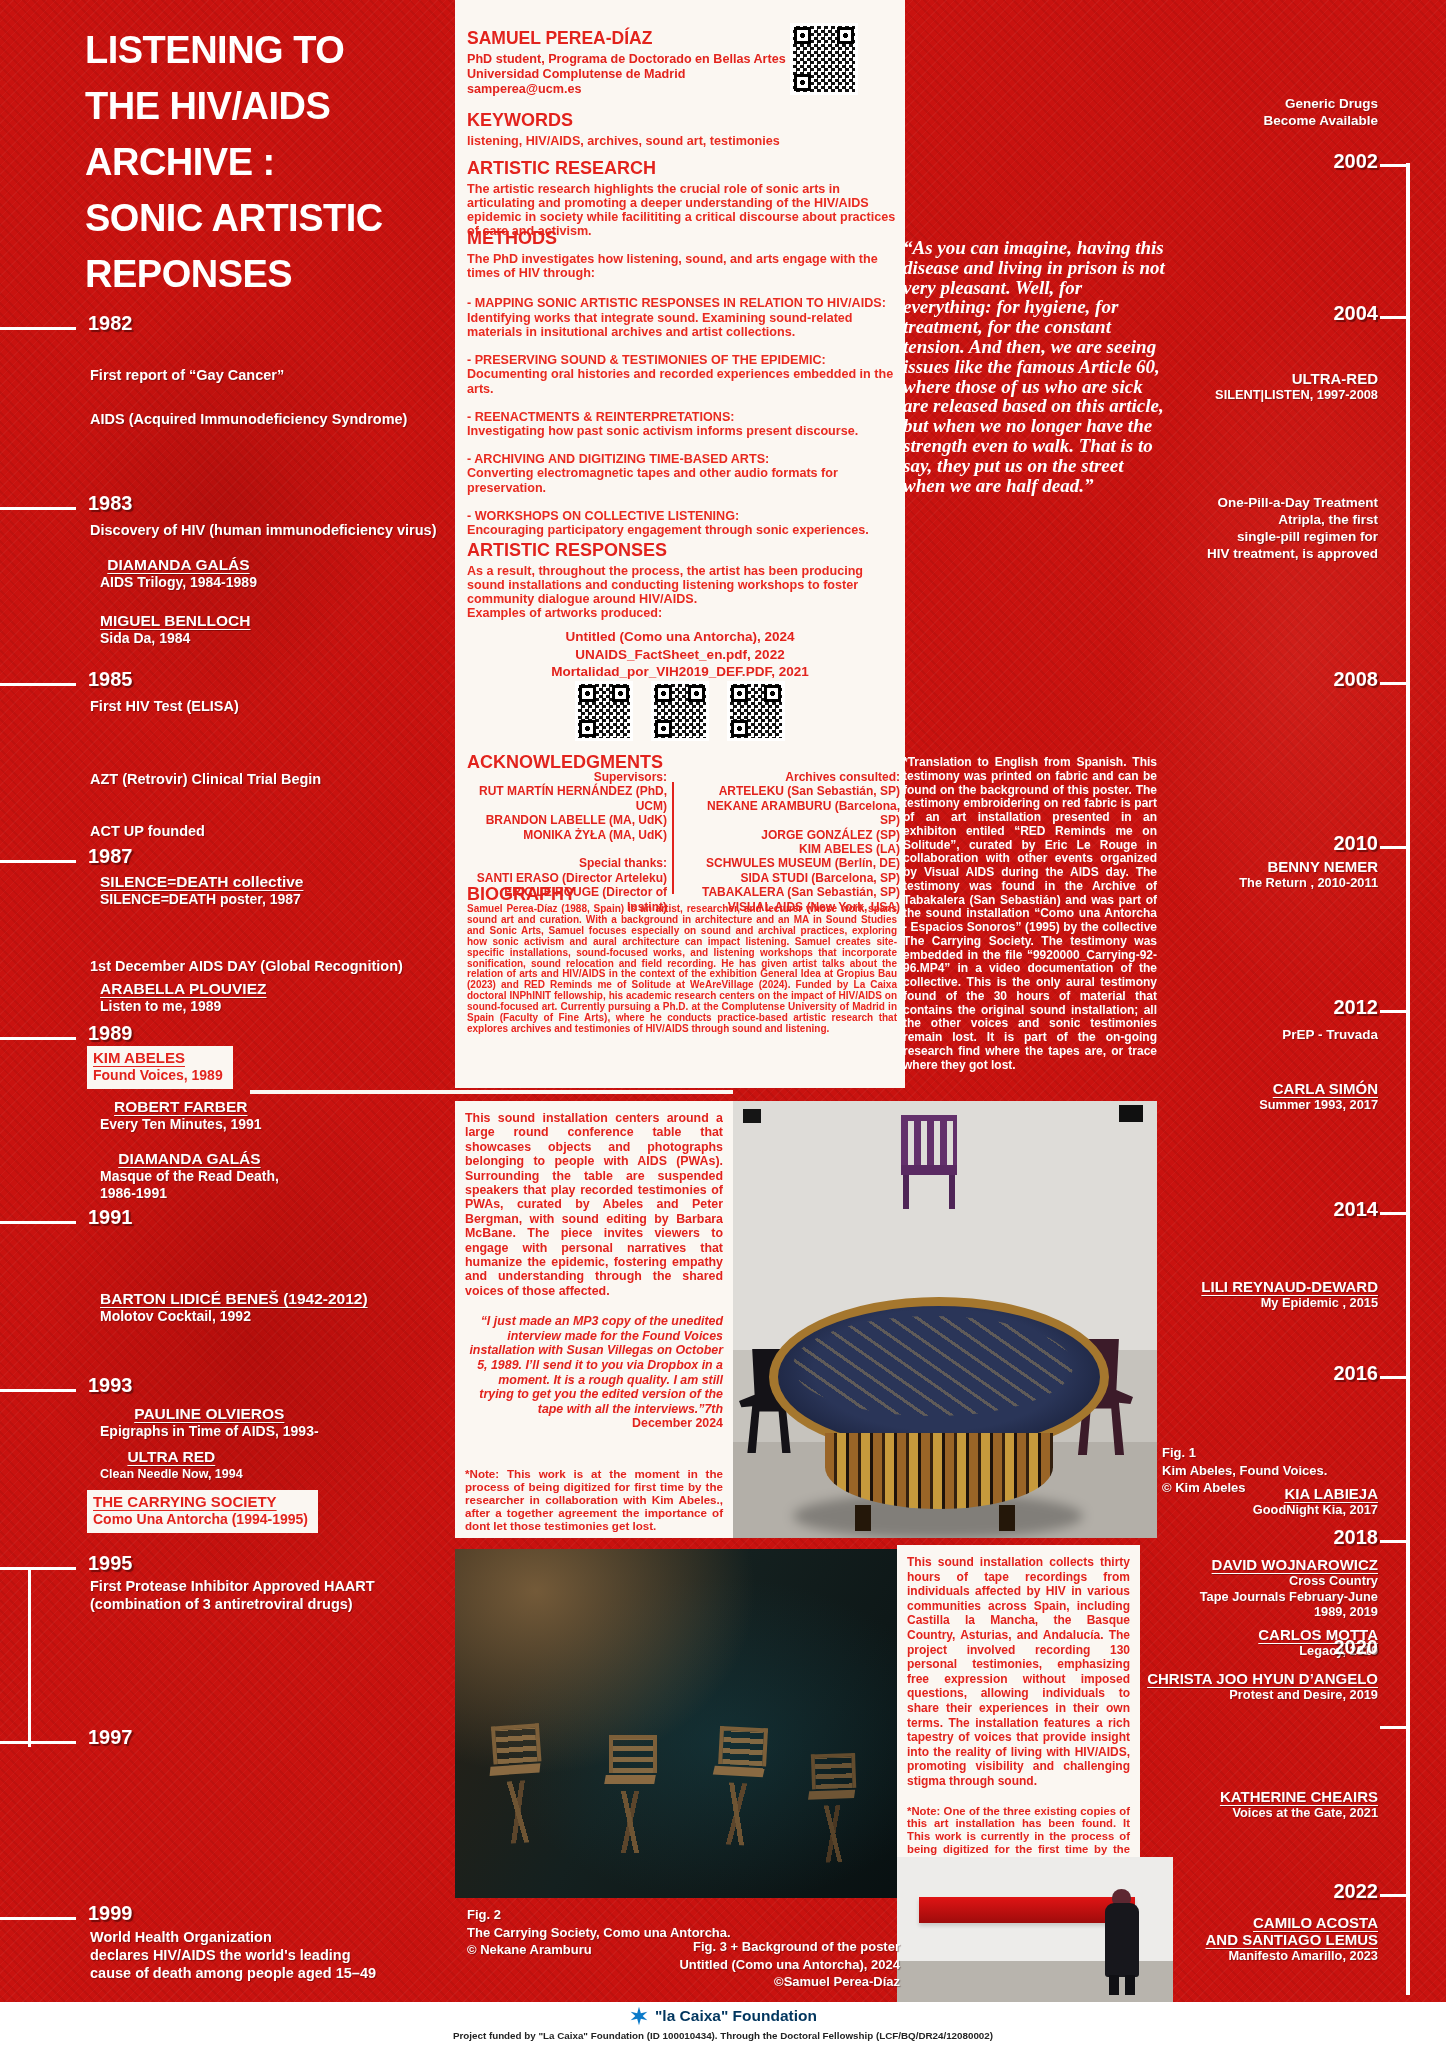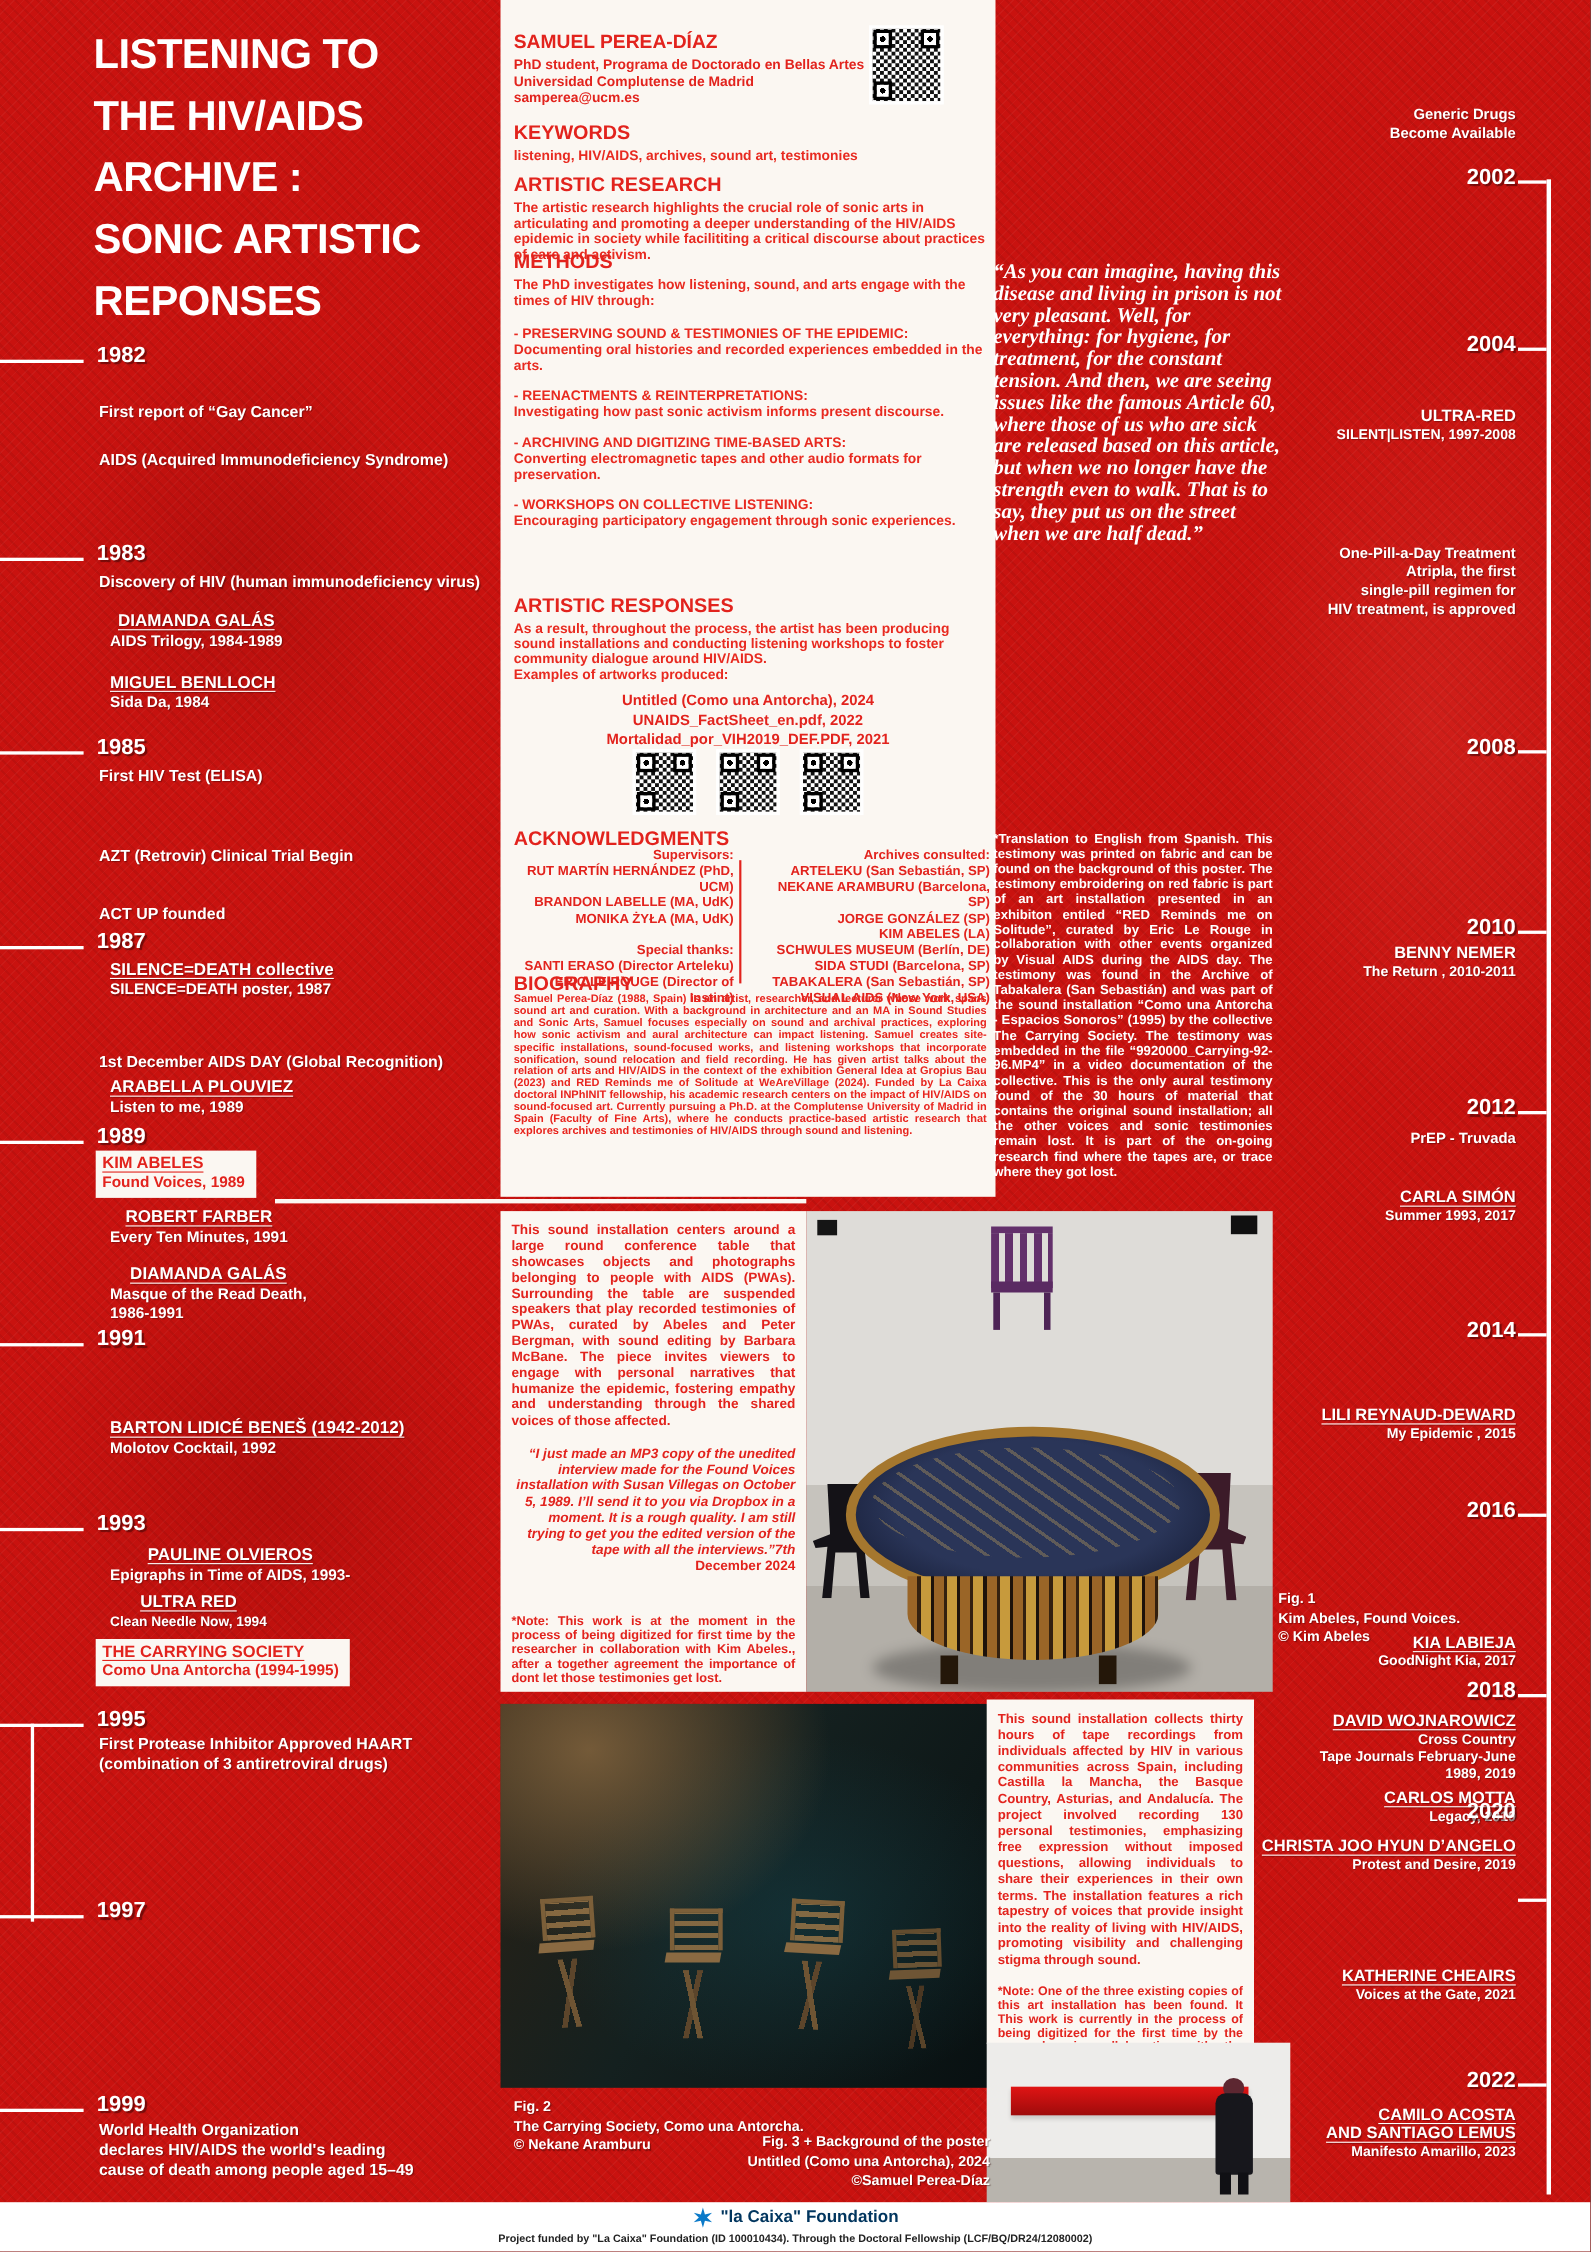--- a/index.html
+++ b/index.html
@@ -337,20 +337,24 @@
 
     <h3 class="h3" style="top:110px">KEYWORDS</h3>
     <p class="body-p" style="top:134px">listening,  HIV/AIDS,  archives, sound art, testimonies</p>
 
     <h3 class="h3" style="top:158px">ARTISTIC RESEARCH</h3>
     <p class="body-p" style="top:182px">The artistic research highlights the crucial role of sonic arts in articulating and promoting a deeper understanding of the HIV/AIDS epidemic in society while facilititing a critical discourse about practices of care and activism.</p>
 
     <h3 class="h3" style="top:228px">METHODS</h3>
     <p class="body-p" style="top:252px">The PhD investigates how listening, sound, and arts engage with the times of HIV through:</p>
     <div id="methods-list">
+        <div class="m-b">
+          <div class="m-head">- MAPPING SONIC ARTISTIC RESPONSES IN RELATION TO HIV/AIDS:</div>
+          <div class="m-body">Identifying works that integrate sound. Examining sound-related materials in insitutional archives and artist collections.</div>
+        </div>
         <div class="m-b">
           <div class="m-head">- PRESERVING SOUND &amp; TESTIMONIES OF THE EPIDEMIC:</div>
           <div class="m-body">Documenting oral histories and recorded experiences embedded in the arts.</div>
         </div>
         <div class="m-b">
           <div class="m-head">- REENACTMENTS &amp; REINTERPRETATIONS:</div>
           <div class="m-body">Investigating how past sonic activism informs present discourse.</div>
         </div>
         <div class="m-b">
           <div class="m-head">- ARCHIVING AND DIGITIZING TIME-BASED ARTS:</div>

